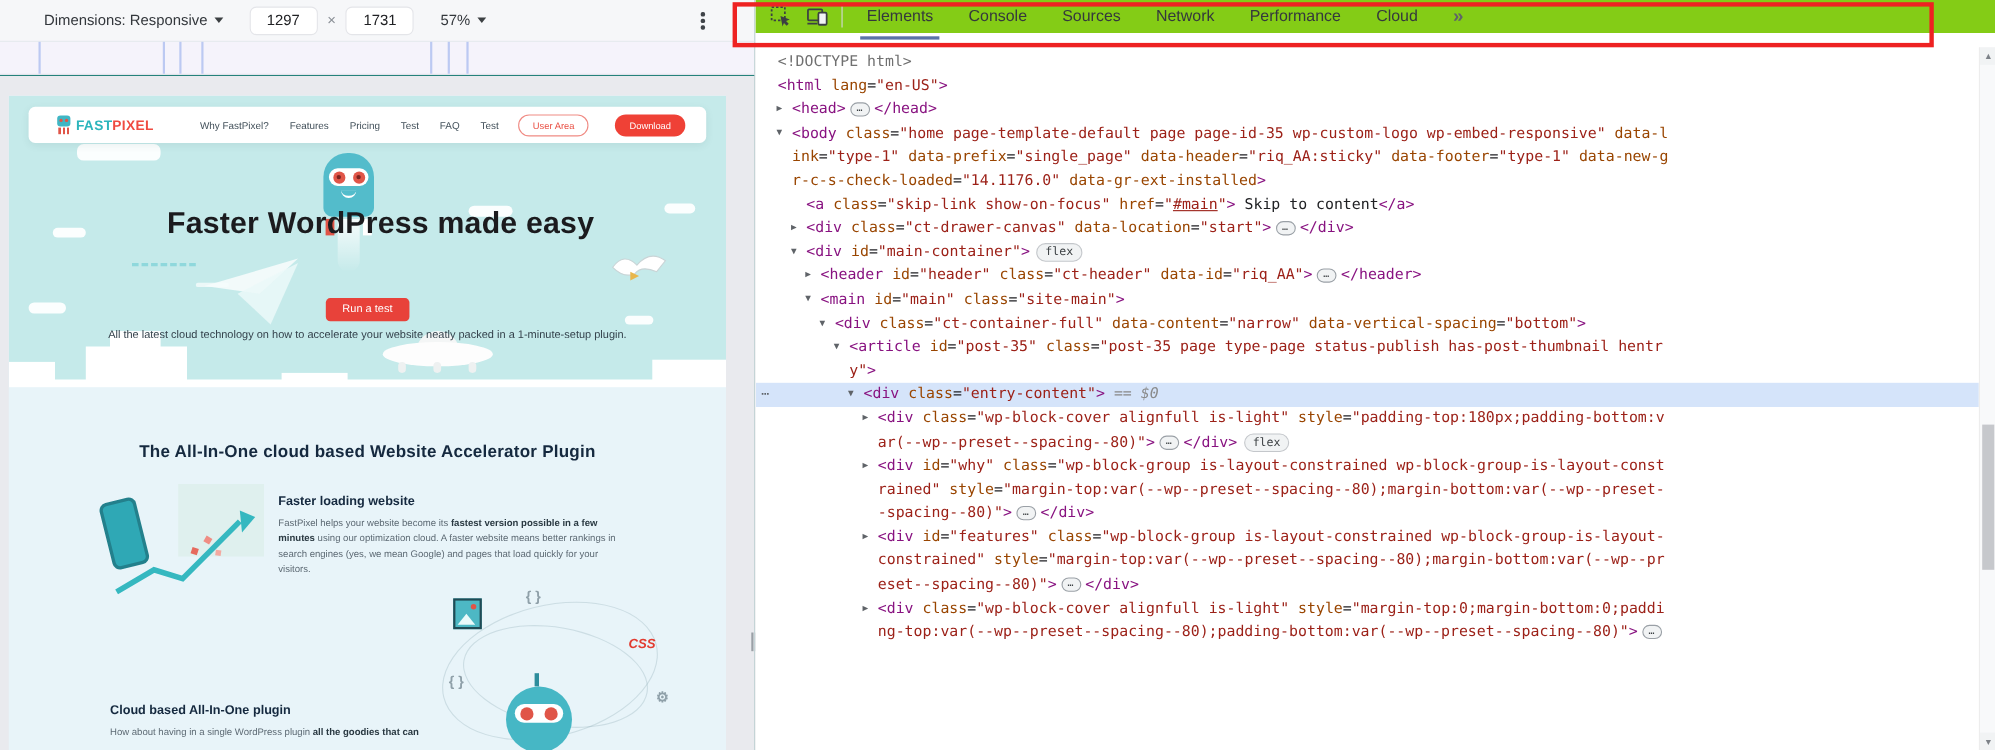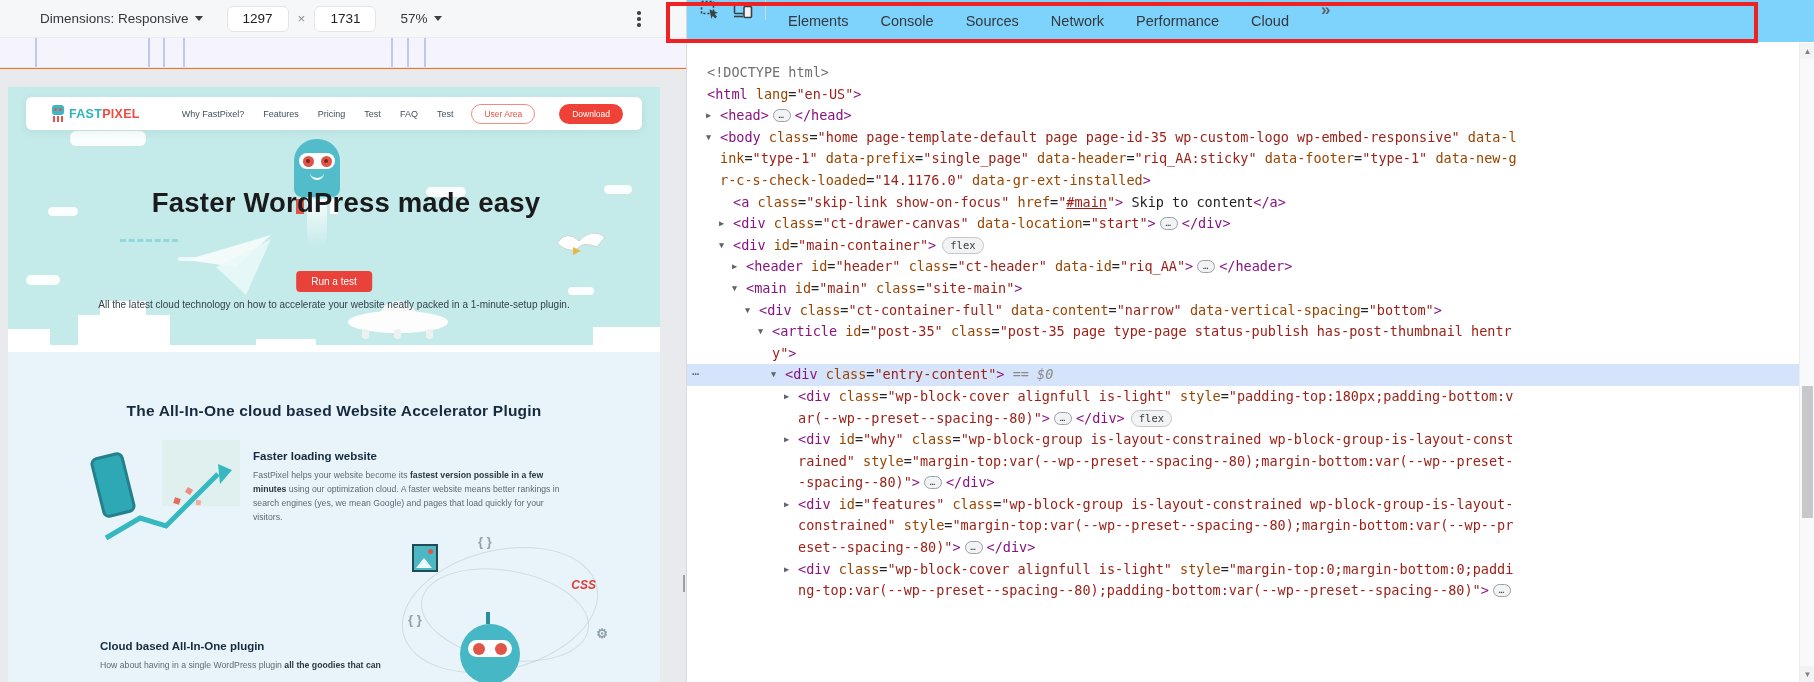--- a/index.html
+++ b/index.html
@@ -1,21 +1,21 @@
 <!DOCTYPE html>
 <html><head>
 <meta charset="utf-8">
 <style>
   html,body{margin:0;padding:0;background:#ddd;}
   *{box-sizing:border-box;}
   #stage{position:relative;width:1814px;height:682px;background:#fff;overflow:hidden;
          font-family:"Liberation Sans",sans-serif;-webkit-font-smoothing:antialiased;}
 
   
-  #left-pane{position:absolute;left:0;top:0;width:686px;height:682px;background:#f97316;}
+  #left-pane{position:absolute;left:0;top:0;width:686px;height:682px;background:#0f766e;}
   #device-toolbar{position:relative;height:38px;background:#f6f7f9;border-bottom:1px solid #ebebf0;
                   display:flex;align-items:center;font-size:13.5px;color:#33373c;}
   #dim-label{margin-left:40px;cursor:default;}
   .caret{display:inline-block;width:0;height:0;border-left:4px solid transparent;border-right:4px solid transparent;
          border-top:5px solid #3c4043;margin-left:6px;vertical-align:1px;}
   .dim-input{width:62px;height:26px;border:1px solid #e4e5e9;border-radius:6px;background:#fff;
              text-align:center;font-size:13.5px;color:#202124;font-family:"Liberation Sans",sans-serif;outline:none;}
   #w-input{margin-left:24px;}
   #times{margin:0 9px;color:#8a8f96;}
   #zoom-wrap{margin-left:24px;}
@@ -105,21 +105,21 @@
   #hero-cta{position:absolute;left:50%;transform:translateX(-50%);top:184px;background:#e8423a;color:#fff;
             font-size:10px;padding:5px 15px;border-radius:4px;z-index:3;cursor:pointer;}
 
   
   #divider{position:absolute;left:686px;top:0;width:1px;height:682px;background:#d7d9dd;}
   #resizer{position:absolute;left:681px;top:575px;width:10px;height:17px;display:flex;gap:2px;justify-content:center;cursor:col-resize;}
   #resizer i{width:2px;height:17px;background:#9aa0a6;}
 
   
   #right-pane{position:absolute;left:687px;top:0;width:1127px;height:682px;background:#fff;}
-  #tabbar{position:relative;height:42px;background:#7dd3fc;display:flex;align-items:flex-start;}
+  #tabbar{position:relative;height:30px;background:#84cc16;display:flex;align-items:center;}
   .tb-icon{width:20px;height:20px;margin-left:13px;cursor:pointer;flex:none;}
   .tb-sep{width:1px;height:20px;background:#d5d7da;margin:0 6px 0 12px;flex:none;}
   .tab{position:relative;height:42px;display:flex;align-items:center;padding:0 16px;
        font-size:14.5px;color:#35383d;cursor:pointer;white-space:nowrap;}
   .tab .flask{margin-left:7px;}
   .tab.selected::after{content:"";position:absolute;left:10px;right:10px;bottom:0;height:3px;background:#5a73a8;}
   #more-tabs{margin-left:16px;font-size:17px;font-weight:700;color:#5f6368;cursor:pointer;}
   #red-box{position:absolute;left:666px;top:2px;width:1092px;height:41px;border:4px solid #ee2222;
            z-index:40;pointer-events:none;}
 
@@ -344,21 +344,21 @@
             <span>Performance</span>
           </div>
           <div class="tab">
             <span>Cloud</span>
           </div>
         </div>
       <div id="more-tabs">»</div>
     </div>
 
     <div id="code">
-        <div class="dom-row" style="padding-left: 20px; margin-top: 16px;"><span class="ct" style="max-width: 812px;"><span class="sg-doctype">&lt;!DOCTYPE html&gt;</span></span></div>
+        <div class="dom-row" style="padding-left: 20px;"><span class="ct" style="max-width: 812px;"><span class="sg-doctype">&lt;!DOCTYPE html&gt;</span></span></div>
         <div class="dom-row" style="padding-left: 20px;"><span class="ct" style="max-width: 812px;"><span class="sg-tag">&lt;html</span><span class="sg-p"> </span><span class="sg-attr">lang</span><span class="sg-p">=</span><span class="sg-val">"en-US"</span><span class="sg-tag">&gt;</span></span></div>
         <div class="dom-row" style="padding-left: 33px;"><span class="twisty" style="left: 19px;">▶</span><span class="ct" style="max-width: 799px;"><span class="sg-tag">&lt;head</span><span class="sg-tag">&gt;</span><span class="pill">…</span><span class="sg-tag">&lt;/head&gt;</span></span></div>
         <div class="dom-row" style="padding-left: 33px;"><span class="twisty" style="left: 19px;">▼</span><span class="ct" style="max-width: 799px;"><span class="sg-tag">&lt;body</span><span class="sg-p"> </span><span class="sg-attr">class</span><span class="sg-p">=</span><span class="sg-val">"home page-template-default page page-id-35 wp-custom-logo wp-embed-responsive"</span><span class="sg-p"> </span><span class="sg-attr">data-link</span><span class="sg-p">=</span><span class="sg-val">"type-1"</span><span class="sg-p"> </span><span class="sg-attr">data-prefix</span><span class="sg-p">=</span><span class="sg-val">"single_page"</span><span class="sg-p"> </span><span class="sg-attr">data-header</span><span class="sg-p">=</span><span class="sg-val">"riq_AA:sticky"</span><span class="sg-p"> </span><span class="sg-attr">data-footer</span><span class="sg-p">=</span><span class="sg-val">"type-1"</span><span class="sg-p"> </span><span class="sg-attr">data-new-gr-c-s-check-loaded</span><span class="sg-p">=</span><span class="sg-val">"14.1176.0"</span><span class="sg-p"> </span><span class="sg-attr">data-gr-ext-installed</span><span class="sg-tag">&gt;</span></span></div>
         <div class="dom-row" style="padding-left: 46px;"><span class="ct" style="max-width: 786px;"><span class="sg-tag">&lt;a</span><span class="sg-p"> </span><span class="sg-attr">class</span><span class="sg-p">=</span><span class="sg-val">"skip-link show-on-focus"</span><span class="sg-p"> </span><span class="sg-attr">href</span><span class="sg-p">=</span><span class="sg-val">"</span><span class="sg-link">#main</span><span class="sg-val">"</span><span class="sg-tag">&gt;</span><span class="sg-text"> Skip to content</span><span class="sg-tag">&lt;/a&gt;</span></span></div>
         <div class="dom-row" style="padding-left: 46px;"><span class="twisty" style="left: 32px;">▶</span><span class="ct" style="max-width: 786px;"><span class="sg-tag">&lt;div</span><span class="sg-p"> </span><span class="sg-attr">class</span><span class="sg-p">=</span><span class="sg-val">"ct-drawer-canvas"</span><span class="sg-p"> </span><span class="sg-attr">data-location</span><span class="sg-p">=</span><span class="sg-val">"start"</span><span class="sg-tag">&gt;</span><span class="pill">…</span><span class="sg-tag">&lt;/div&gt;</span></span></div>
         <div class="dom-row" style="padding-left: 46px;"><span class="twisty" style="left: 32px;">▼</span><span class="ct" style="max-width: 786px;"><span class="sg-tag">&lt;div</span><span class="sg-p"> </span><span class="sg-attr">id</span><span class="sg-p">=</span><span class="sg-val">"main-container"</span><span class="sg-tag">&gt;</span><span class="badge">flex</span></span></div>
         <div class="dom-row" style="padding-left: 59px;"><span class="twisty" style="left: 45px;">▶</span><span class="ct" style="max-width: 773px;"><span class="sg-tag">&lt;header</span><span class="sg-p"> </span><span class="sg-attr">id</span><span class="sg-p">=</span><span class="sg-val">"header"</span><span class="sg-p"> </span><span class="sg-attr">class</span><span class="sg-p">=</span><span class="sg-val">"ct-header"</span><span class="sg-p"> </span><span class="sg-attr">data-id</span><span class="sg-p">=</span><span class="sg-val">"riq_AA"</span><span class="sg-tag">&gt;</span><span class="pill">…</span><span class="sg-tag">&lt;/header&gt;</span></span></div>
         <div class="dom-row" style="padding-left: 59px;"><span class="twisty" style="left: 45px;">▼</span><span class="ct" style="max-width: 773px;"><span class="sg-tag">&lt;main</span><span class="sg-p"> </span><span class="sg-attr">id</span><span class="sg-p">=</span><span class="sg-val">"main"</span><span class="sg-p"> </span><span class="sg-attr">class</span><span class="sg-p">=</span><span class="sg-val">"site-main"</span><span class="sg-tag">&gt;</span></span></div>
         <div class="dom-row" style="padding-left: 72px;"><span class="twisty" style="left: 58px;">▼</span><span class="ct" style="max-width: 760px;"><span class="sg-tag">&lt;div</span><span class="sg-p"> </span><span class="sg-attr">class</span><span class="sg-p">=</span><span class="sg-val">"ct-container-full"</span><span class="sg-p"> </span><span class="sg-attr">data-content</span><span class="sg-p">=</span><span class="sg-val">"narrow"</span><span class="sg-p"> </span><span class="sg-attr">data-vertical-spacing</span><span class="sg-p">=</span><span class="sg-val">"bottom"</span><span class="sg-tag">&gt;</span></span></div>
         <div class="dom-row" style="padding-left: 85px;"><span class="twisty" style="left: 71px;">▼</span><span class="ct" style="max-width: 747px;"><span class="sg-tag">&lt;article</span><span class="sg-p"> </span><span class="sg-attr">id</span><span class="sg-p">=</span><span class="sg-val">"post-35"</span><span class="sg-p"> </span><span class="sg-attr">class</span><span class="sg-p">=</span><span class="sg-val">"post-35 page type-page status-publish has-post-thumbnail hentry"</span><span class="sg-tag">&gt;</span></span></div>

